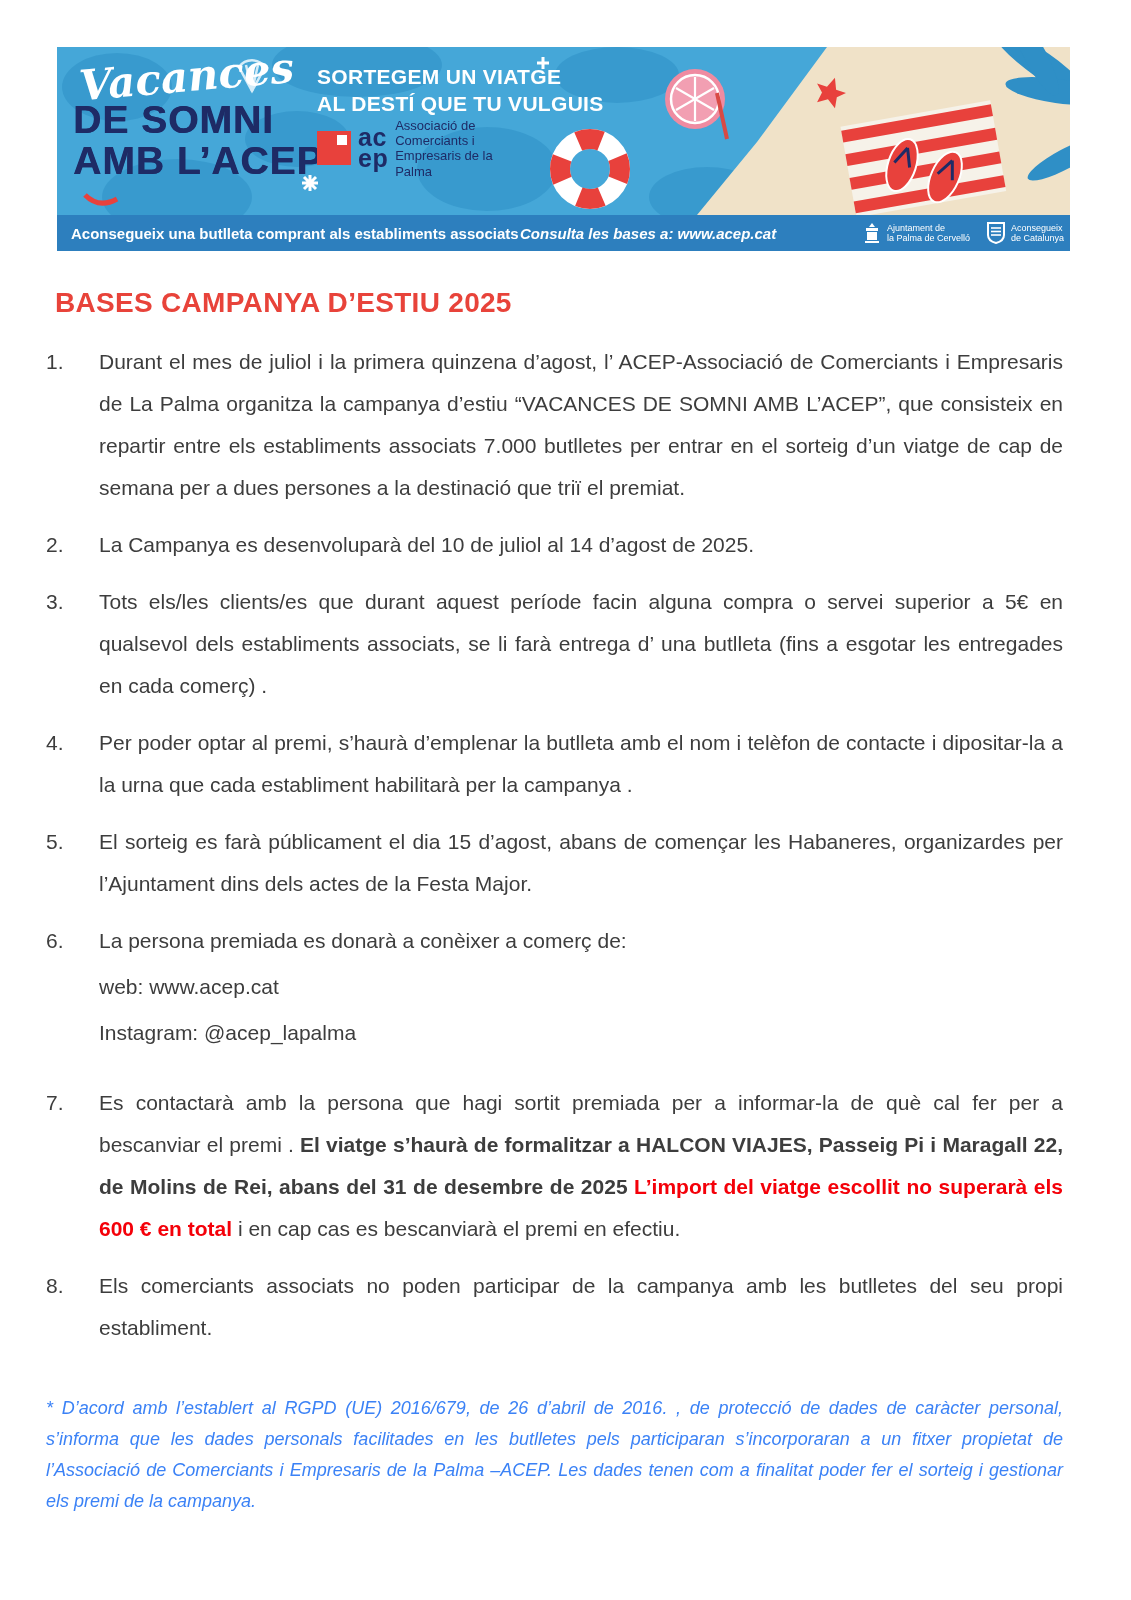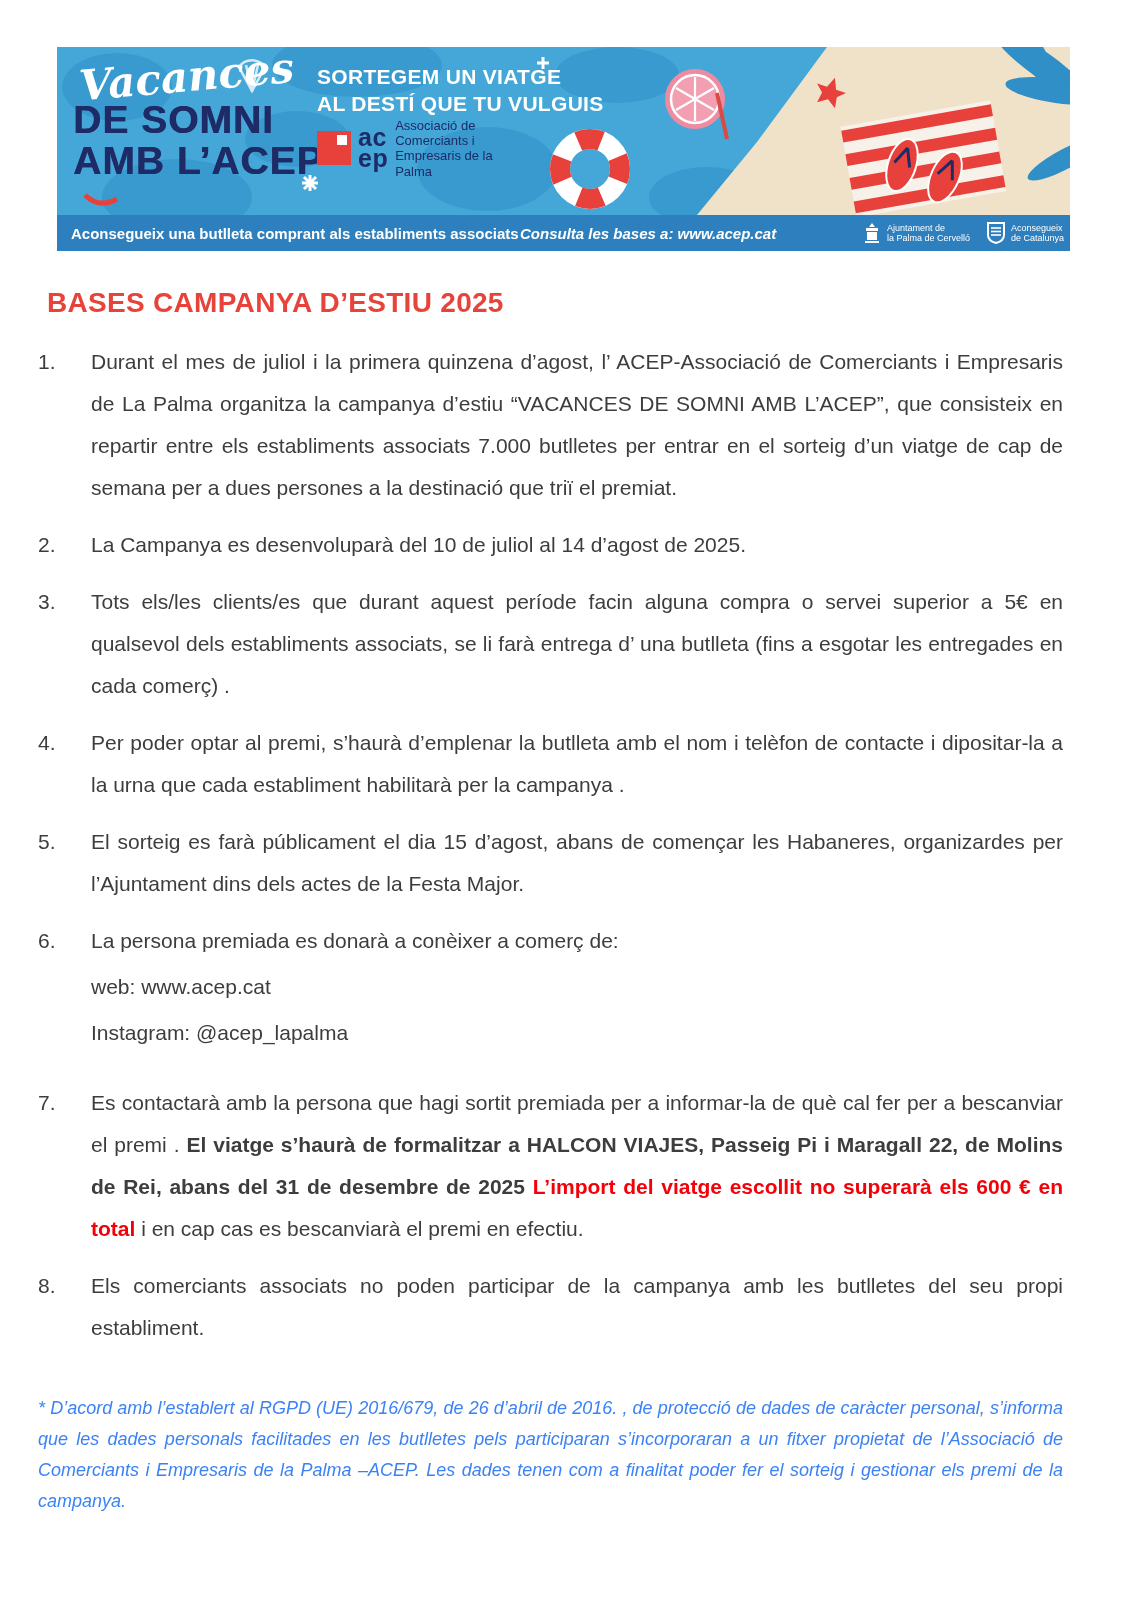--- a/index.html
+++ b/index.html
@@ -28,21 +28,21 @@
   .strip-left { position:absolute; left:14px; top:50%; transform:translateY(-50%);
                 font-weight:bold; font-size:15px; }
   .strip-right { position:absolute; left:463px; top:50%; transform:translateY(-50%);
                  font-weight:bold; font-size:15px;font-style:italic; }
   .gov-logos { position:absolute; right:6px; top:50%; transform:translateY(-50%);
                display:flex; align-items:center; gap:16px; }
   .gov { display:flex; align-items:center; gap:5px; }
   .gov-text { font-size:9px; line-height:1.15; color:#ffffff; }
 
   
-  .content { position:absolute; left:0; top:251px; right:0; }
+  .content { position:absolute; left:0; top:251px; right:0;padding-left:8px; }
   .doc-heading { margin:36px 0 22px 47px; color:#e8433a; font-size:28px; font-weight:bold; letter-spacing:0.3px; }
 
   .terms { list-style:none; }
   .item { position:relative; padding-left:91px; padding-right:68px; margin-bottom:15px;
           text-align:justify; font-size:21px; line-height:2.0; }
   .item .num { position:absolute; left:38px; top:0; }
   .item .subline { margin-top:4px; text-align:left; }
   .item-6 { margin-bottom:28px; }
   .item-7 { margin-top:24px; }
   .b { font-weight:bold; }

